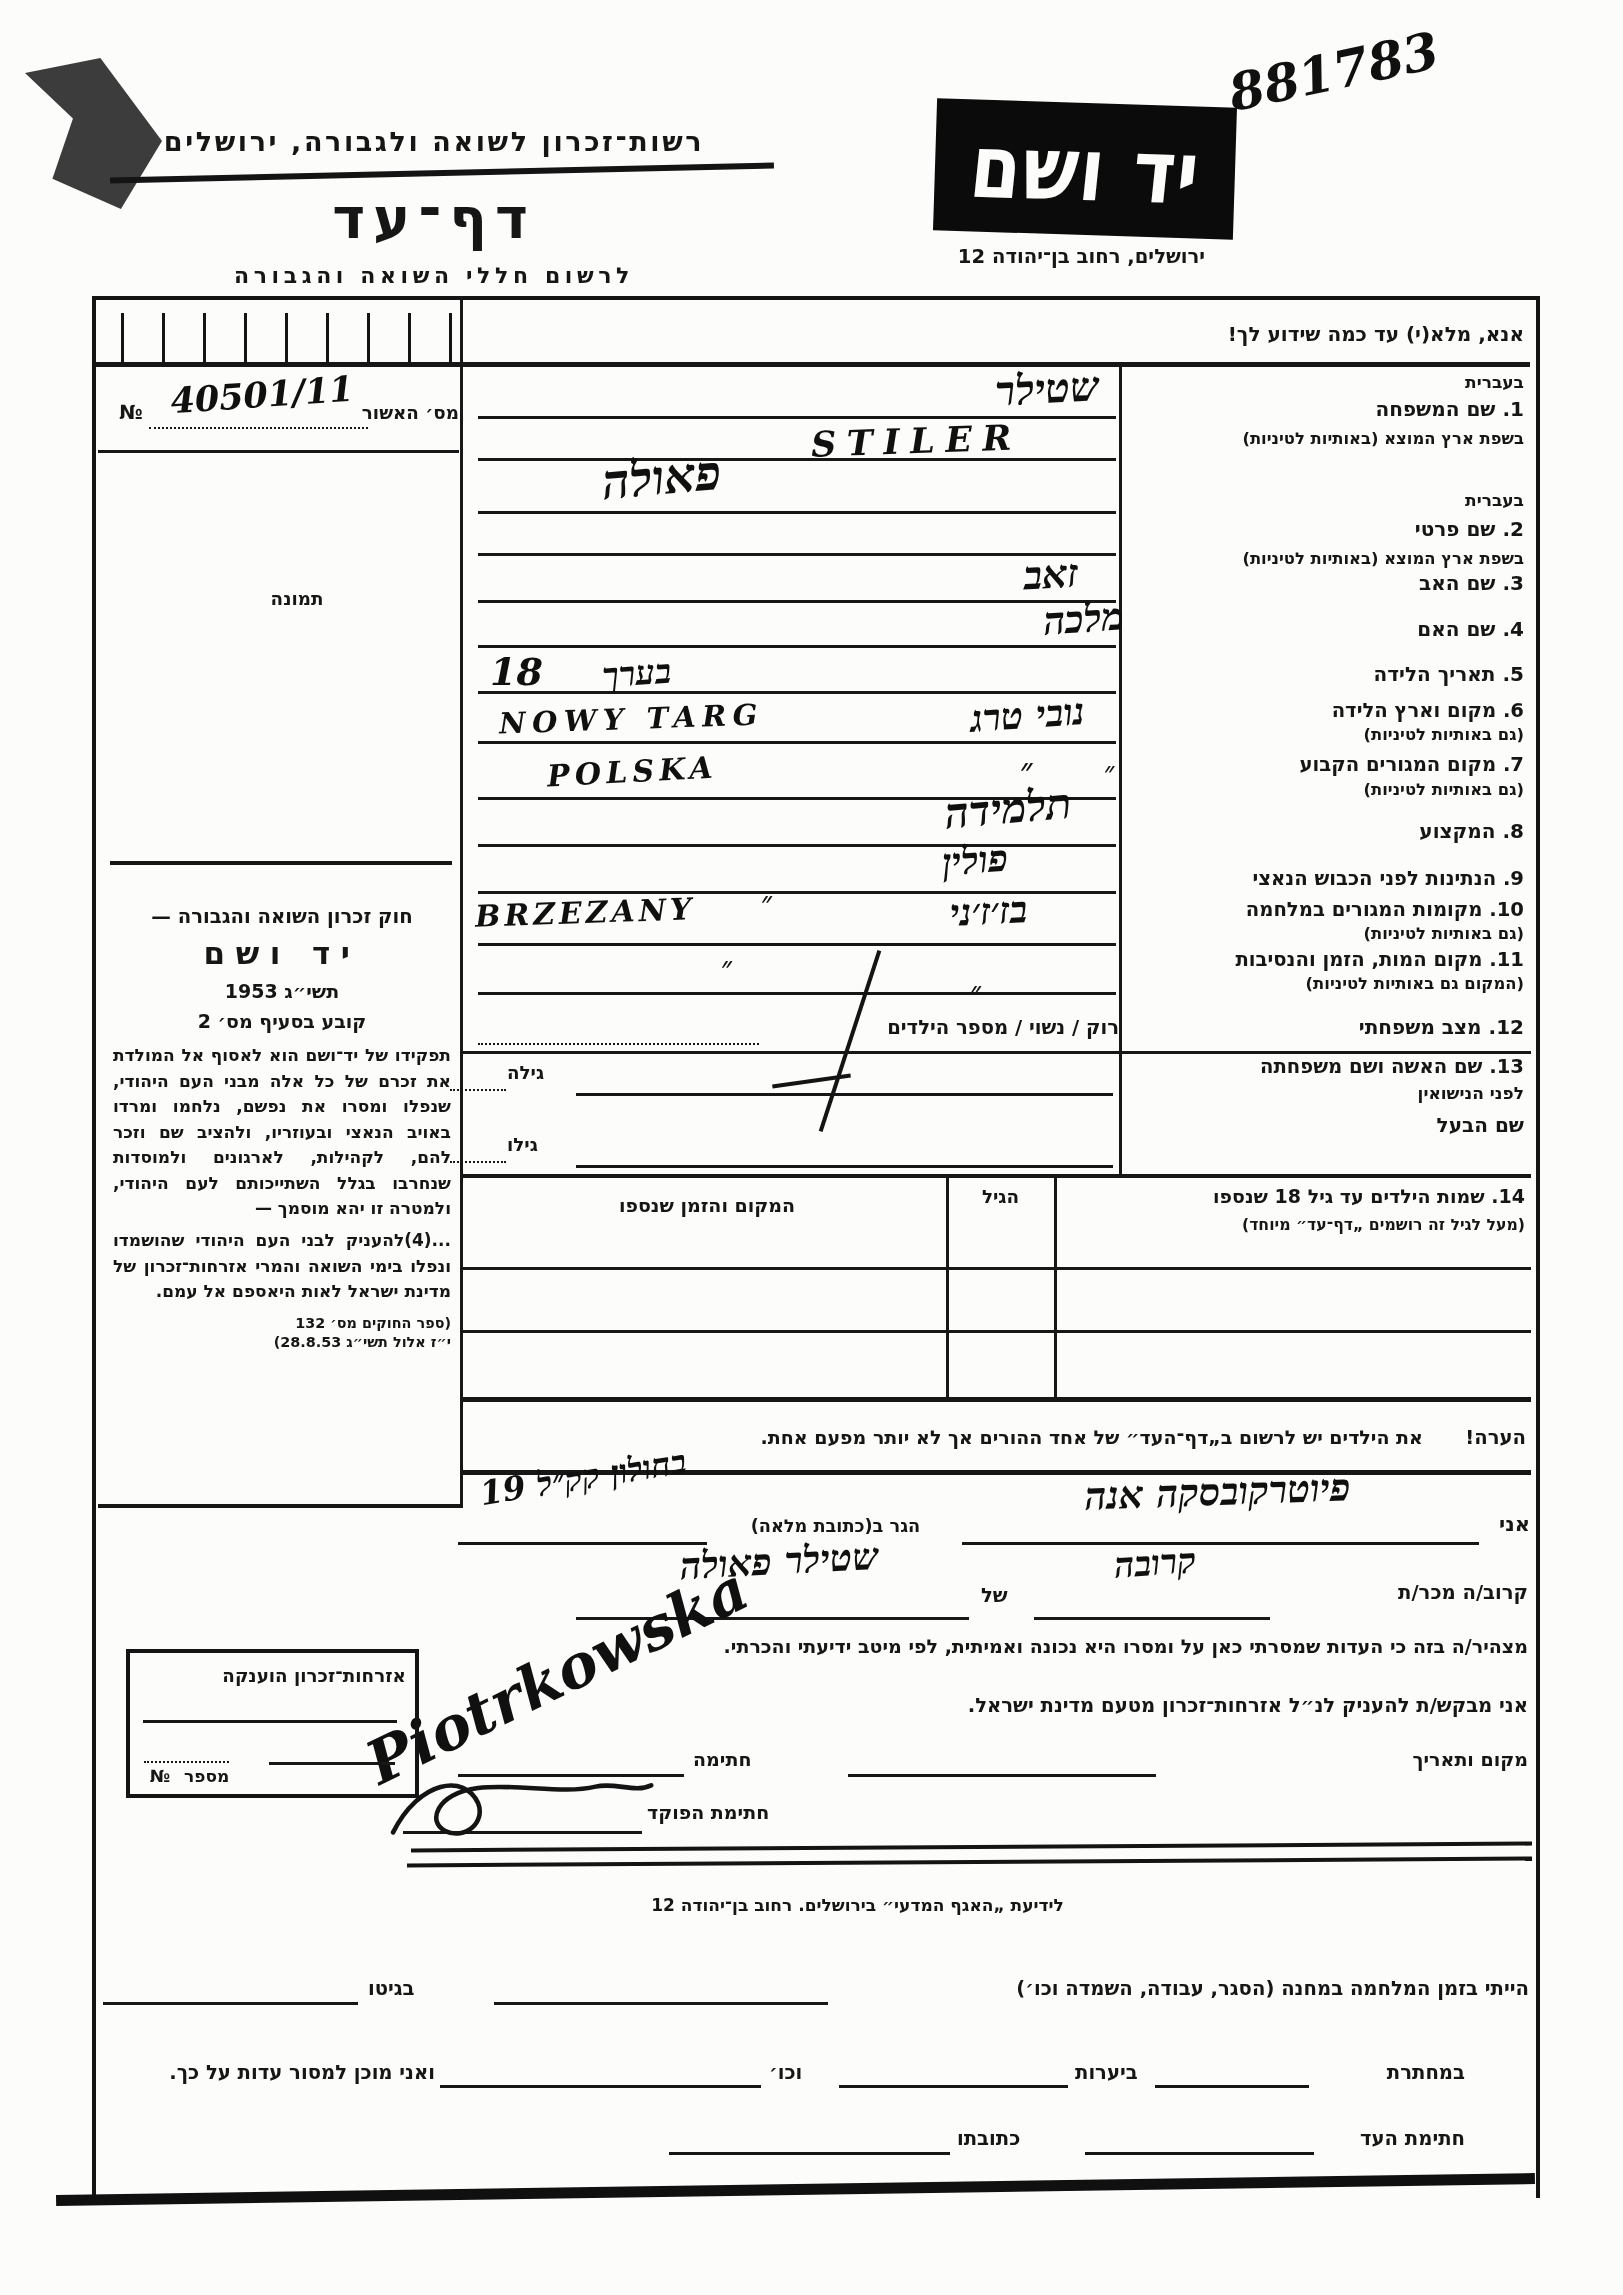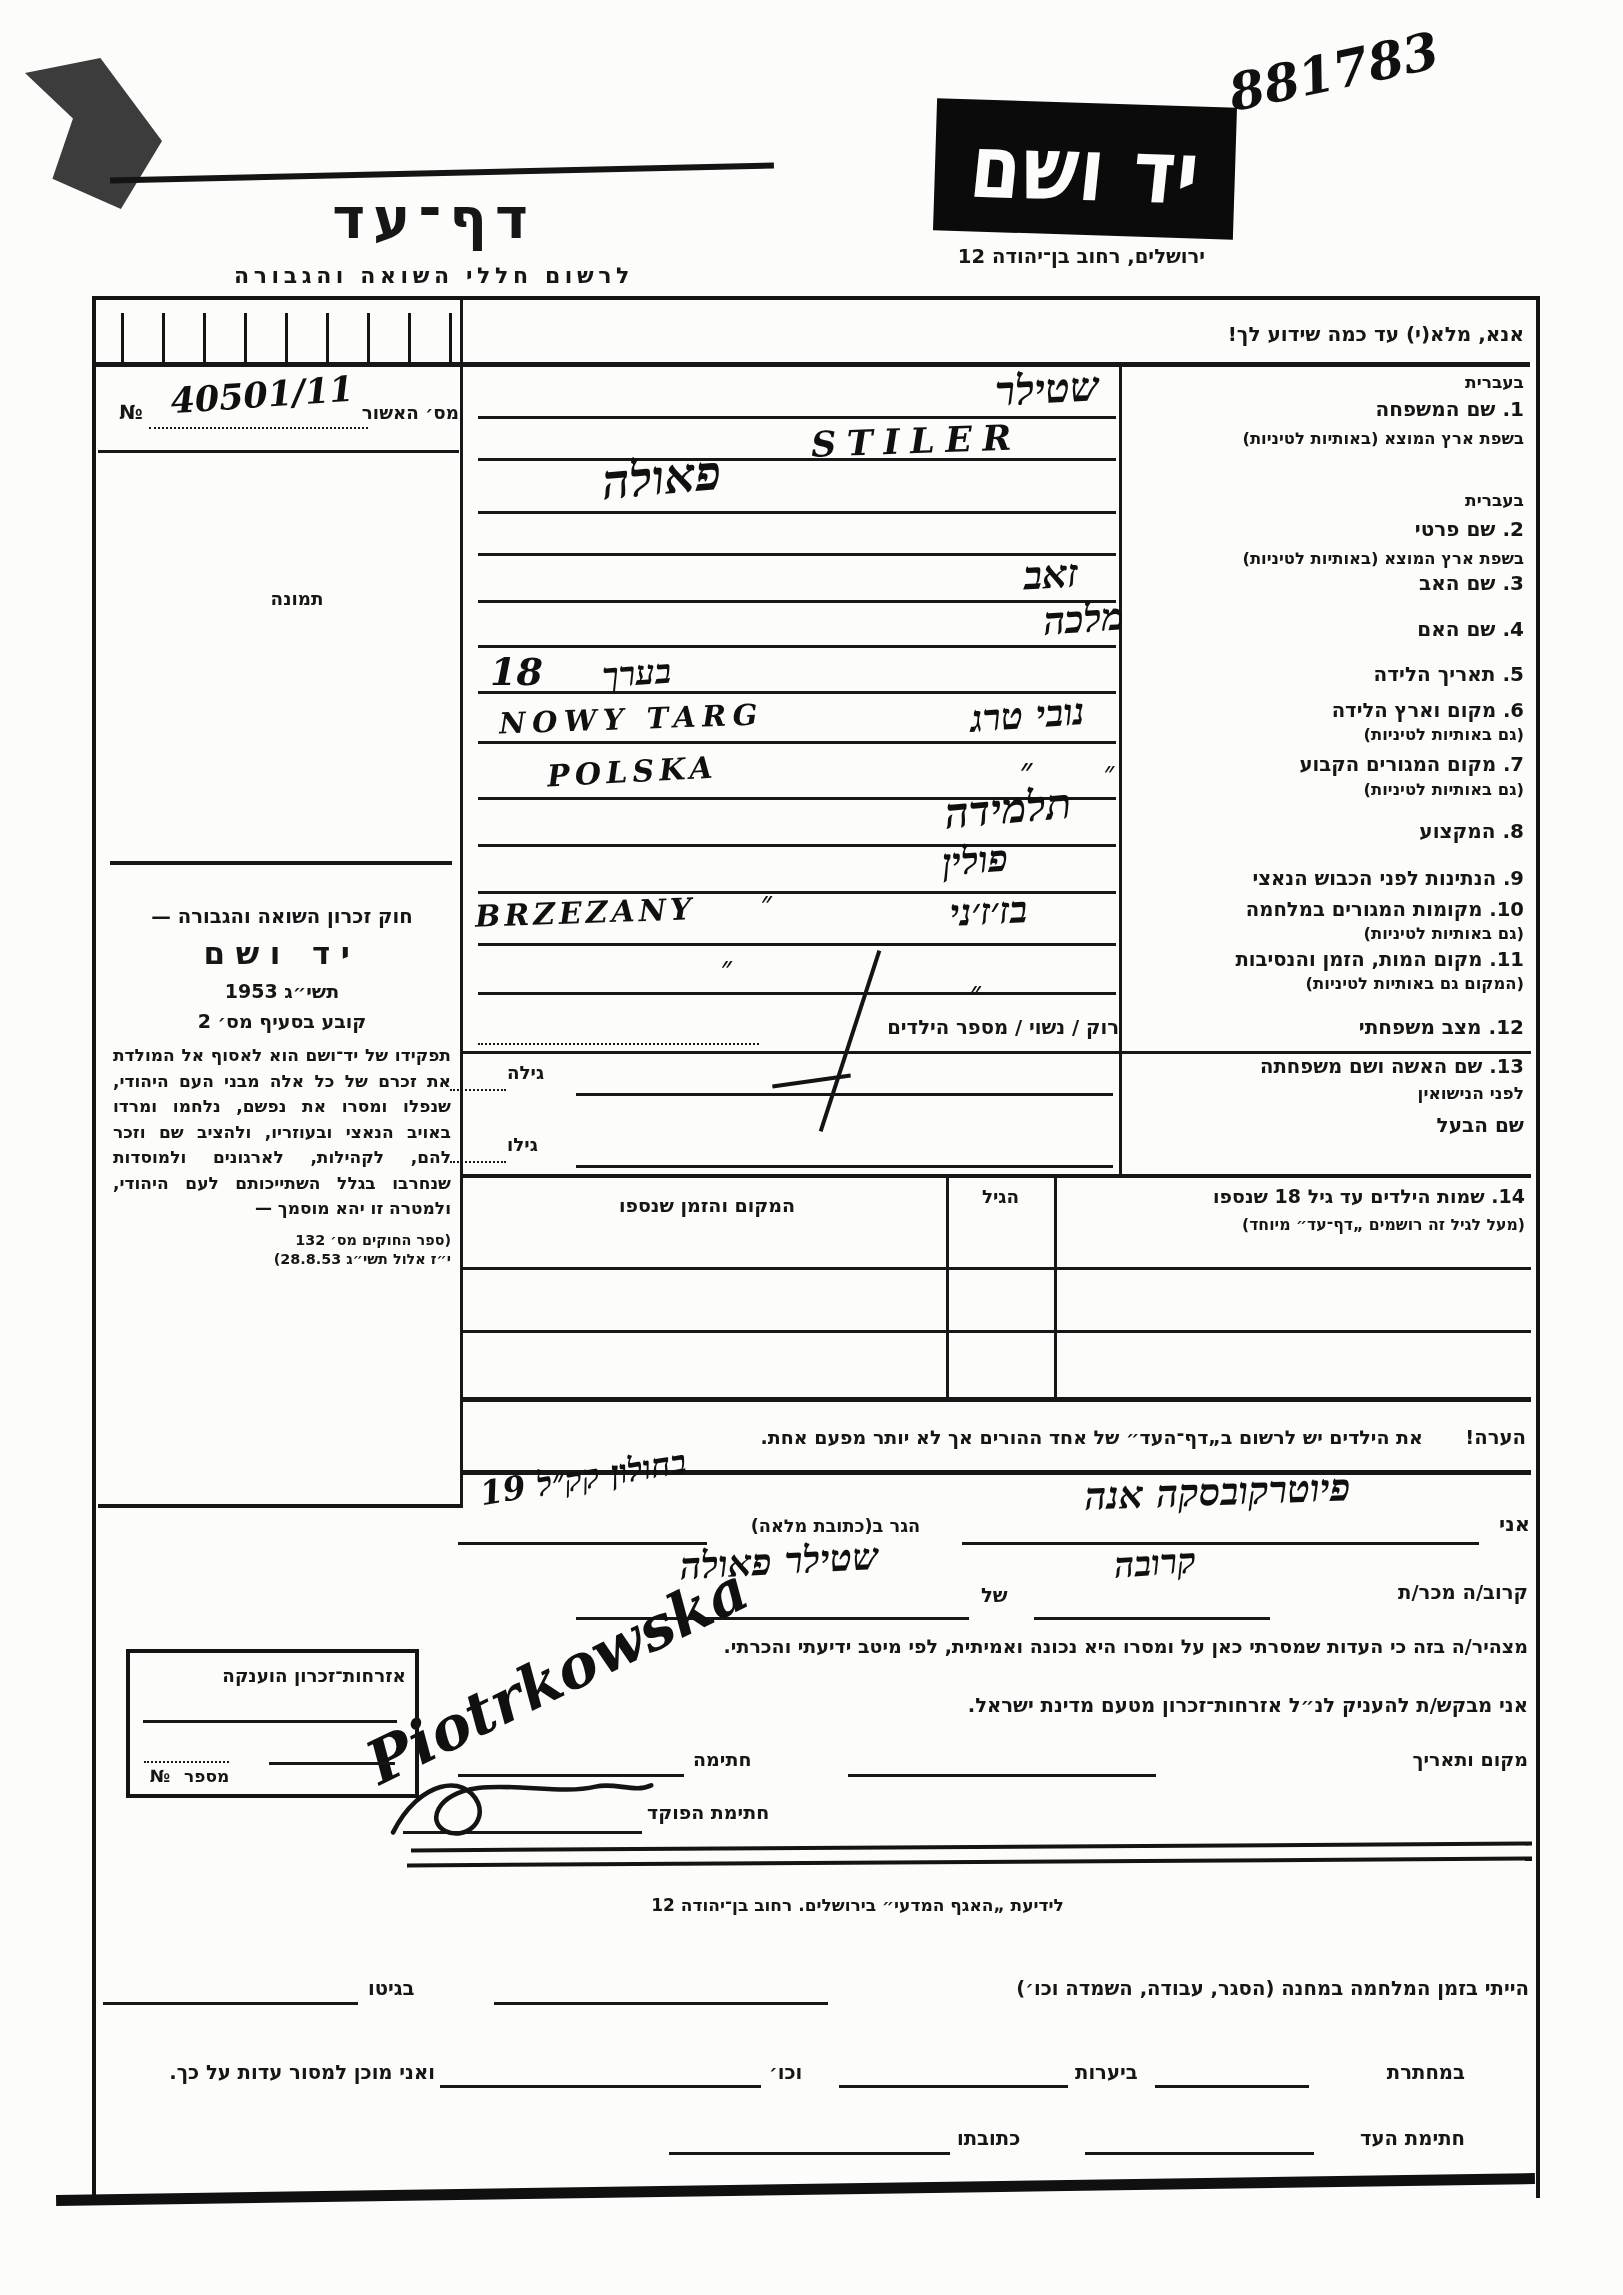--- a/index.html
+++ b/index.html
@@ -20,20 +20,21 @@
 </style>
 </head>
 <body>
 
 <div class="page">
 
   <div class="smudge"></div>
 
   <div class="abs hw" style="left:1231px;top:41px;width:209px;font-size:51px;transform:rotate(-12deg);text-align:center;">881783</div>
 
+  <div class="abs print ctr" style="left:115px;top:126px;width:638px;font-size:27px;letter-spacing:2.6px;">רשות־זכרון לשואה ולגבורה, ירושלים</div>
   <div class="abs" style="left:110px;top:170px;width:664px;height:5.9px;background:#141414;transform:rotate(-1.3deg);"></div>
   <div class="abs print ctr" style="left:115px;top:263px;width:638px;font-size:22px;letter-spacing:4.6px;">לרשום חללי השואה והגבורה</div>
   <div class="abs print ctr" style="left:115px;top:186px;width:638px;font-size:56px;letter-spacing:7.9px;">דף־עד</div>
 
   <div class="abs" style="left:935px;top:103px;width:300px;height:132px;background:#0b0b0b;transform:rotate(1.8deg);
               display:flex;align-items:center;justify-content:center;">
     <span style="color:#fcfcfa;font-weight:bold;font-size:73px;font-family:'DejaVu Sans',sans-serif;
                  transform:scaleY(1.2) skewX(-5deg);letter-spacing:1.3px;">יד ושם</span>
   </div>
   <div class="abs print ctr" style="left:913px;top:245px;width:337px;font-size:19.6px;">ירושלים, רחוב בן־יהודה 12</div>
@@ -63,20 +64,21 @@
   <div class="vln" style="left:460px;top:296px;height:1211px;"></div>
   <div class="abs print ctr" style="left:127px;top:588px;width:340px;font-size:18.3px;">תמונה</div>
 
   <div class="ln" style="left:110px;top:861px;width:342px;height:3.9px;"></div>
   <div class="abs" style="left:113px;top:905px;width:338px;">
     <div class="print ctr" style="font-size:19.6px;">חוק זכרון השואה והגבורה —</div>
     <div class="print ctr" style="font-size:31px;letter-spacing:10.5px;margin-top:6.5px;">יד ושם</div>
     <div class="print ctr" style="font-size:19px;margin-top:9.2px;">תשי״ג 1953</div>
     <div class="print ctr" style="font-size:19px;margin-top:7.9px;">קובע בסעיף מס׳ 2</div>
     <p class="print wrapok" style="font-size:17px;line-height:1.5;text-align:justify;margin:11.8px 0 0 0;">תפקידו של יד־ושם הוא לאסוף אל המולדת את זכרם של כל אלה מבני העם היהודי, שנפלו ומסרו את נפשם, נלחמו ומרדו באויב הנאצי ובעוזריו, ולהציב שם וזכר להם, לקהילות, לארגונים ולמוסדות שנחרבו בגלל השתייכותם לעם היהודי, ולמטרה זו יהא מוסמך —</p>
+    <p class="print wrapok" style="font-size:17px;line-height:1.5;text-align:justify;margin:6.5px 0 0 0;">...(4)להעניק לבני העם היהודי שהושמדו ונפלו בימי השואה והמרי אזרחות־זכרון של מדינת ישראל לאות היאספם אל עמם.</p>
     <div class="print" style="font-size:14.4px;margin-top:10.5px;">(ספר החוקים מס׳ 132</div>
     <div class="print" style="font-size:14.4px;margin-top:2.6px;">י״ז אלול תשי״ג 28.8.53)</div>
   </div>
   <div class="ln" style="left:98px;top:1504px;width:365px;height:3.9px;"></div>
 
   <div class="abs print rgt" style="left:1047px;top:322px;width:477px;font-size:20px;">אנא, מלא(י) עד כמה שידוע לך!</div>
 
   <div class="vln" style="left:1119px;top:362px;height:813px;width:2.6px;"></div>
 
   <div class="abs print rgt" style="left:1126px;top:372px;width:398px;font-size:17px;">בעברית</div>

